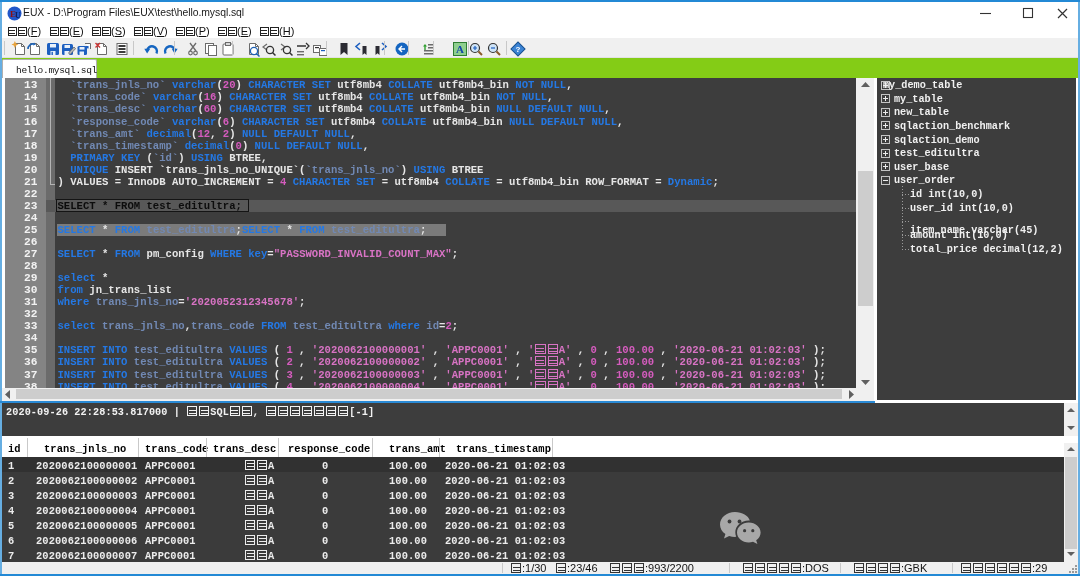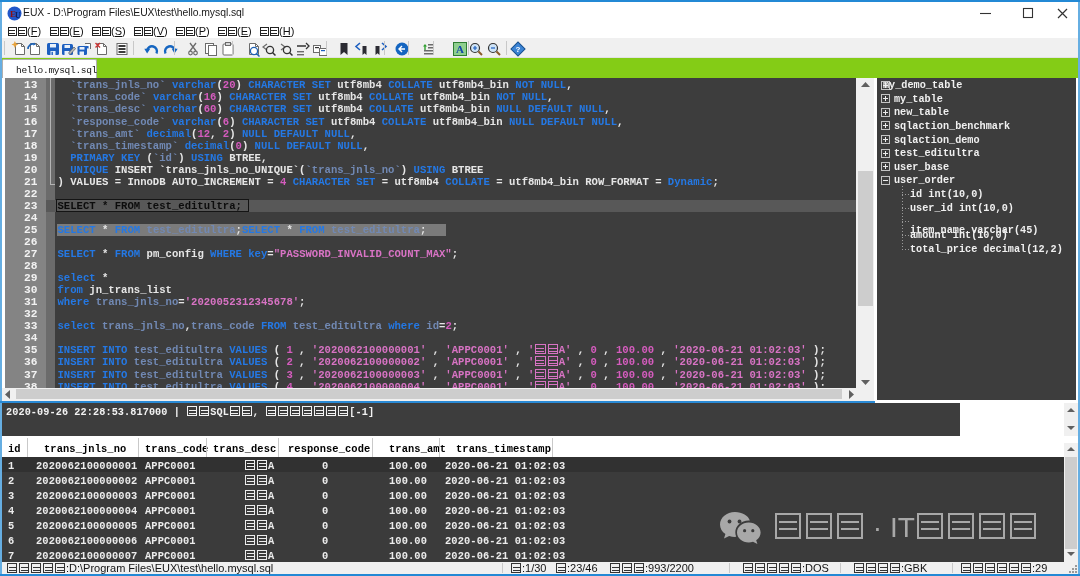--- a/index.html
+++ b/index.html
@@ -40,21 +40,21 @@
 
 .sb{background:#f0f0f0}
 .thumb{background:#cdcdcd}
 
 #tree{left:877px;top:77.5px;width:199px;height:322.5px;background:#3d3d3d;overflow:hidden}
 .trow{position:absolute;font-size:10.2px;color:#f0f0f0;font-family:"Liberation Mono",monospace;font-weight:bold;white-space:pre}
 .pm{position:absolute;width:9px;height:9px;border:1px solid #c4c4c4;background:#3d3d3d}
 .pm i{position:absolute;left:1px;top:3px;width:5px;height:1px;background:#ececec}
 .pm.plus b{position:absolute;left:3px;top:1px;width:1px;height:5px;background:#ececec}
 
-#msg{left:2px;top:402.5px;width:958px;height:33px;background:#3d3d3d;color:#f2f2f2}
+#msg{left:2px;top:402.5px;width:1062px;height:33px;background:#3d3d3d;color:#f2f2f2}
 #msgt{position:absolute;left:4px;top:3.5px;font-size:10.2px;letter-spacing:0.1px}
 .cjk{display:inline-block;width:10px;height:10px;border:1px solid currentColor;vertical-align:-1px;margin:0 1px;background:linear-gradient(currentColor,currentColor) 50% 2.5px/7px 1px no-repeat,linear-gradient(currentColor,currentColor) 50% 5.5px/7px 1px no-repeat}
 
 #ghead{left:2px;top:435.5px;width:1062px;height:21.5px;background:#fff;color:#000}
 .gh{position:absolute;top:7px;font-size:10.4px;letter-spacing:0.1px}
 .gsep{position:absolute;top:2px;width:1px;height:19px;background:#c9c9c9}
 #grows{left:2px;top:457px;width:1062px;height:105px;background:#3b3b3b;color:#ececec;overflow:hidden}
 .gr{position:absolute;font-size:10.4px;letter-spacing:0.1px;white-space:pre}
 
 #status{left:2px;top:562px;width:1076px;height:12px;background:#f0f0f0;color:#141414;font-size:11px}
@@ -459,24 +459,22 @@
   </svg>
 <div class="a" id="wm">
 <svg class="a" style="left:3px;top:3px" width="48" height="38" viewBox="0 0 48 38">
       <path fill="#a8a8a8" d="M16 1 C7.5 1 1 6.6 1 13.5 C1 17.4 3.1 20.8 6.4 23.1 L5 27.5 L10.2 24.9 C12 25.5 14 25.9 16 25.9 C16.4 25.9 16.8 25.9 17.2 25.86 C16.6 24.4 16.3 22.9 16.3 21.3 C16.3 14.7 22.3 9.4 29.6 9.4 C30 9.4 30.4 9.4 30.8 9.45 C29.3 4.6 23.3 1 16 1 Z"></path>
       <circle cx="10.5" cy="10.5" r="1.9" fill="#3b3b3b"></circle>
       <circle cx="20.5" cy="10.5" r="1.9" fill="#3b3b3b"></circle>
       <path fill="#a8a8a8" d="M29.8 11.4 C23.2 11.4 18 15.9 18 21.4 C18 26.9 23.2 31.4 29.8 31.4 C31.3 31.4 32.7 31.2 34 30.8 L38.4 33 L37.2 29.3 C39.9 27.5 41.6 24.6 41.6 21.4 C41.6 15.9 36.3 11.4 29.8 11.4 Z"></path>
       <circle cx="25.6" cy="19.7" r="1.6" fill="#3b3b3b"></circle>
       <circle cx="33.8" cy="19.7" r="1.6" fill="#3b3b3b"></circle>
     </svg>
-<div class="a" style="left:56px;top:4px;font-size:28px"><b class="cjw"></b><b class="cjw"></b><b class="cjw"></b> · IT<b class="cjw"></b><b class="cjw"></b><b class="cjw"></b><b class="cjw"></b></div>
 </div>
 <div class="a" id="status">
-<span class="st" style="left:4px"><b class="cjs"></b><b class="cjs"></b><b class="cjs"></b><b class="cjs"></b><b class="cjs"></b>:D:\Program Files\EUX\test\hello.mysql.sql</span>
 <i class="ss" style="left:500px"></i>
 <i class="ss" style="left:727px"></i>
 <i class="ss" style="left:838px"></i>
 <i class="ss" style="left:950px"></i>
 <span class="st" style="left:508px"><b class="cjs"></b>:1/30</span>
 <span class="st" style="left:553px"><b class="cjs"></b>:23/46</span>
 <span class="st" style="left:607px"><b class="cjs"></b><b class="cjs"></b><b class="cjs"></b>:993/2200</span>
 <span class="st" style="left:740px"><b class="cjs"></b><b class="cjs"></b><b class="cjs"></b><b class="cjs"></b><b class="cjs"></b>:DOS</span>
 <span class="st" style="left:851px"><b class="cjs"></b><b class="cjs"></b><b class="cjs"></b><b class="cjs"></b>:GBK</span>
 <span class="st" style="left:958px"><b class="cjs"></b><b class="cjs"></b><b class="cjs"></b><b class="cjs"></b><b class="cjs"></b><b class="cjs"></b>:29</span>

